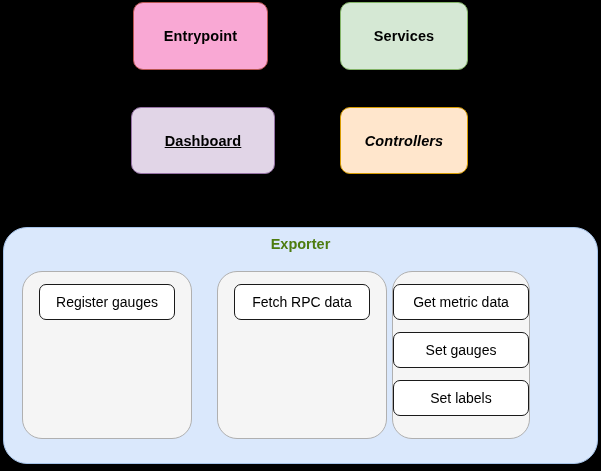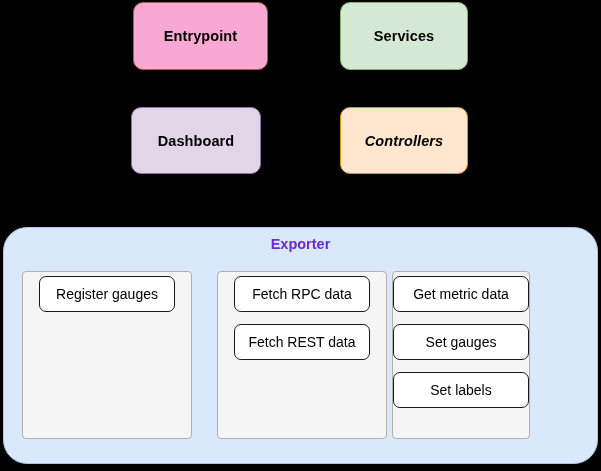--- a/index.html
+++ b/index.html
@@ -29,21 +29,21 @@
     align-items: center;
     justify-content: center;
     font-weight: bold;
     font-size: 14.5px;
     color: #000000;
     letter-spacing: 0.1px;
   }
 
   #box-entrypoint  { left: 133px; top: 2px;   width: 135px; height: 68px; }
   #box-services    { left: 340px; top: 2px;   width: 128px; height: 68px; }
-  #box-dashboard   { left: 131px; top: 107px; width: 130px; height: 67px; }
+  #box-dashboard   { left: 131px; top: 107px; width: 144px; height: 67px; text-decoration: underline; }
   #box-controllers { left: 340px; top: 107px; width: 128px; height: 67px; font-style: italic; }
 
   
   #exporter {
     position: absolute;
     left: 3px;
     top: 227px;
     width: 595px;
     height: 237px;
     background: #dae8fc;
@@ -52,32 +52,32 @@
   }
 
   #exporter-title {
     position: absolute;
     left: 0;
     top: 8px;
     width: 100%;
     text-align: center;
     font-weight: bold;
     font-size: 14.5px;
-    color: #6d28d9;
+    color: #4d7c0f;
   }
 
   
   .stage {
     position: absolute;
     top: 43px;
     height: 168px;
     background: #f5f5f5;
     border: 1px solid #b0b0b0;
-    border-radius: 4px;
-    padding-top: 4px;
+    border-radius: 20px;
+    padding-top: 12px;
   }
 
   #stage-1 { left: 18px;  width: 170px; }
   #stage-2 { left: 213px; width: 170px; }
   #stage-3 { left: 388px; width: 138px; }
 
   
   .step {
     width: 136px;
     height: 36px;
@@ -117,21 +117,20 @@
   <div id="exporter" style="background: rgb(218, 232, 252); border-color: rgb(166, 195, 232);">
 
     <div id="exporter-title">Exporter</div>
 
     <div class="stage" id="stage-1">
       <div class="step">Register gauges</div>
     </div>
 
     <div class="stage" id="stage-2">
       <div class="step">Fetch RPC data</div>
-      <div class="step">Fetch REST data</div>
     </div>
 
     <div class="stage" id="stage-3">
       <div class="step">Get metric data</div>
       <div class="step">Set gauges</div>
       <div class="step">Set labels</div>
     </div>
 
   </div>
 </div>

